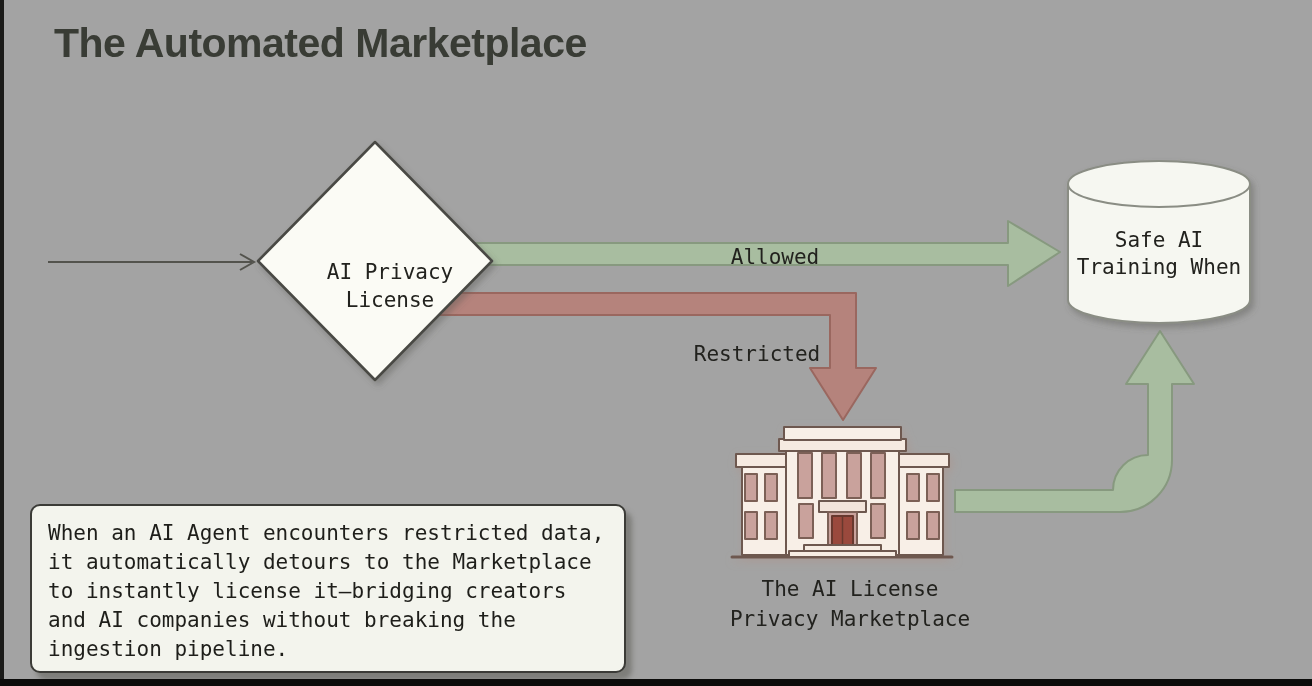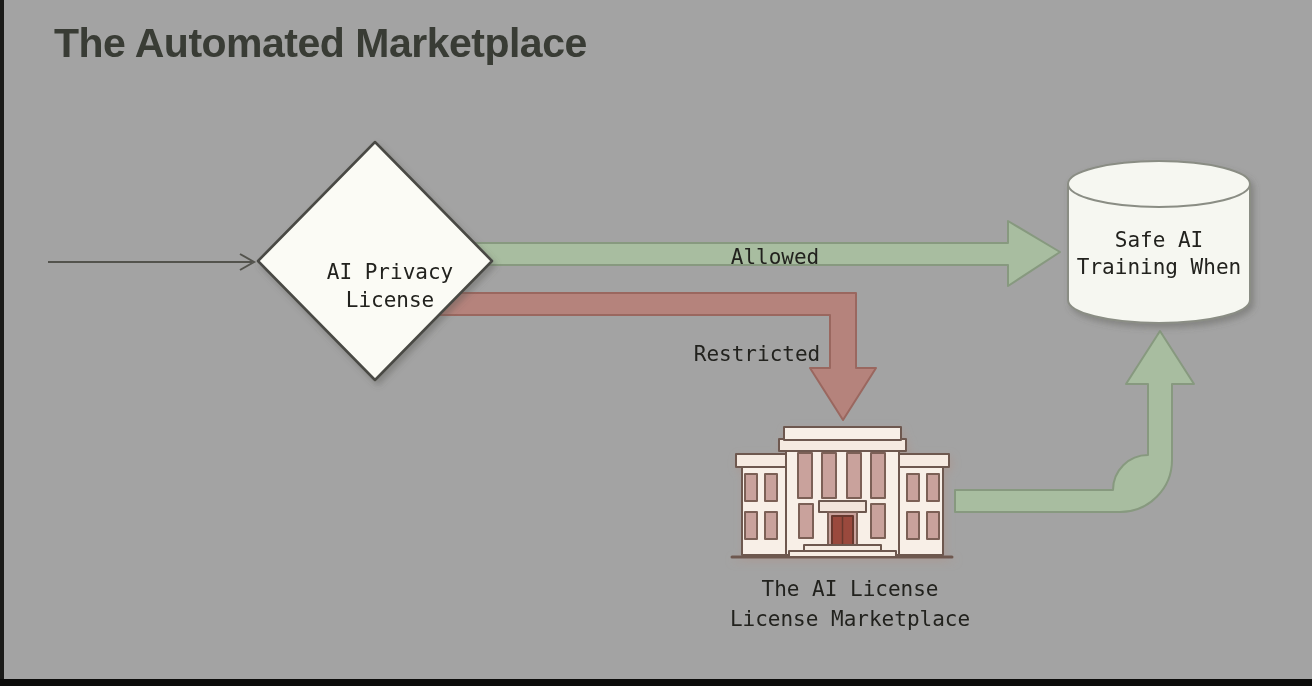--- a/index.html
+++ b/index.html
@@ -158,20 +158,27 @@
   <div class="mono-label allowed-label">Allowed</div>
   <div class="mono-label restricted-label">Restricted</div>
 
   <div class="mono-label database-label">
     <div>Safe AI</div>
     <div>Training When</div>
   </div>
 
   <div class="mono-label marketplace-label">
     <div>The AI License</div>
-    <div>License Marketplace</div>
+    <div>Privacy Marketplace</div>
   </div>
 
+  <div class="infobox">
+    <div class="line">When an AI Agent encounters restricted data,</div>
+    <div class="line">it automatically detours to the Marketplace</div>
+    <div class="line">to instantly license it—bridging creators</div>
+    <div class="line">and AI companies without breaking the</div>
+    <div class="line">ingestion pipeline.</div>
+  </div>
 
   <div class="edge-left"></div>
   <div class="edge-bottom"></div>
 
 </div>
 
 </body></html>

